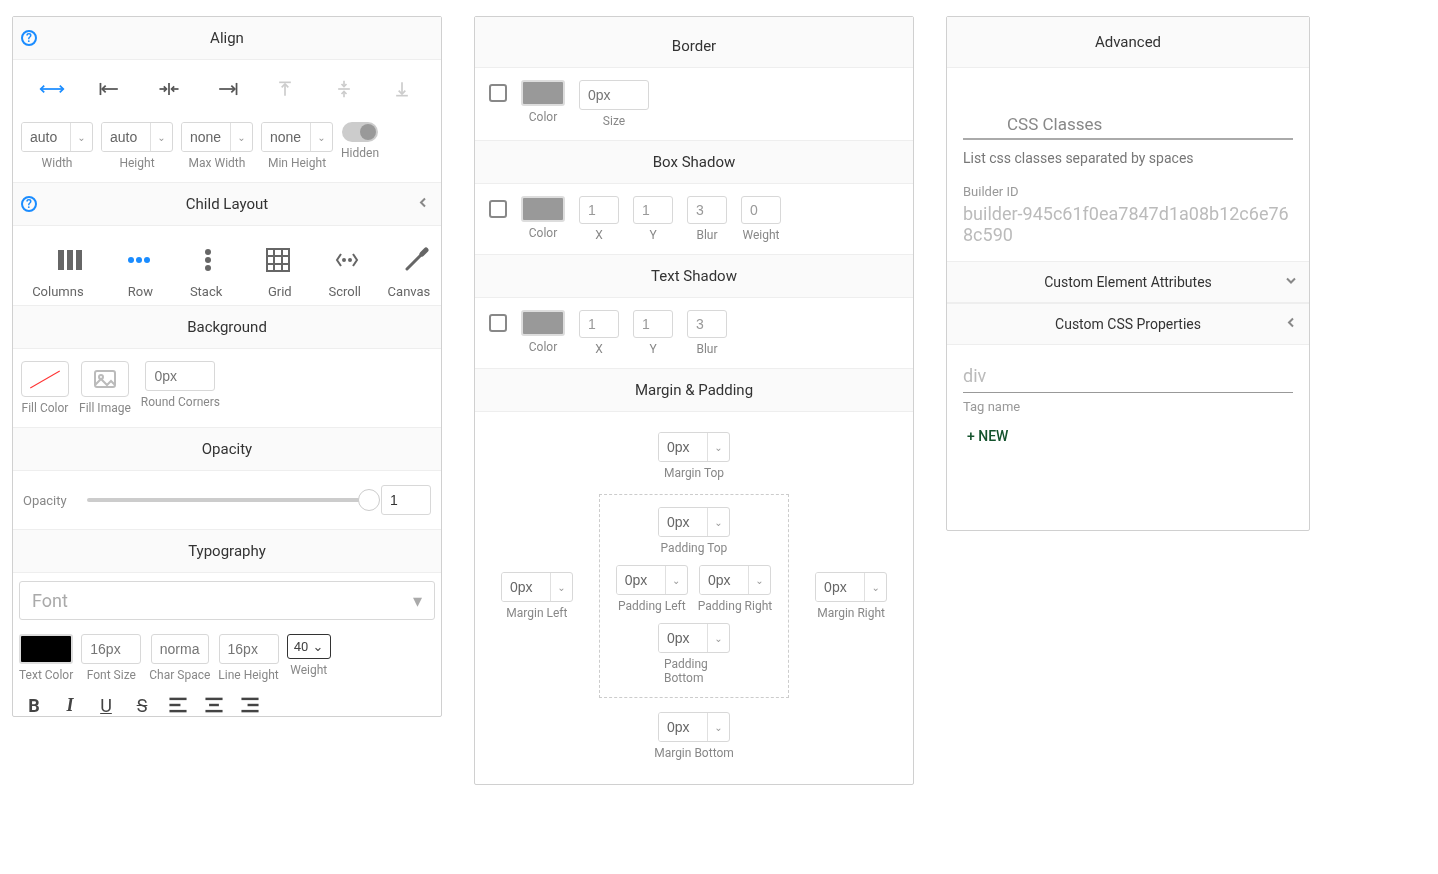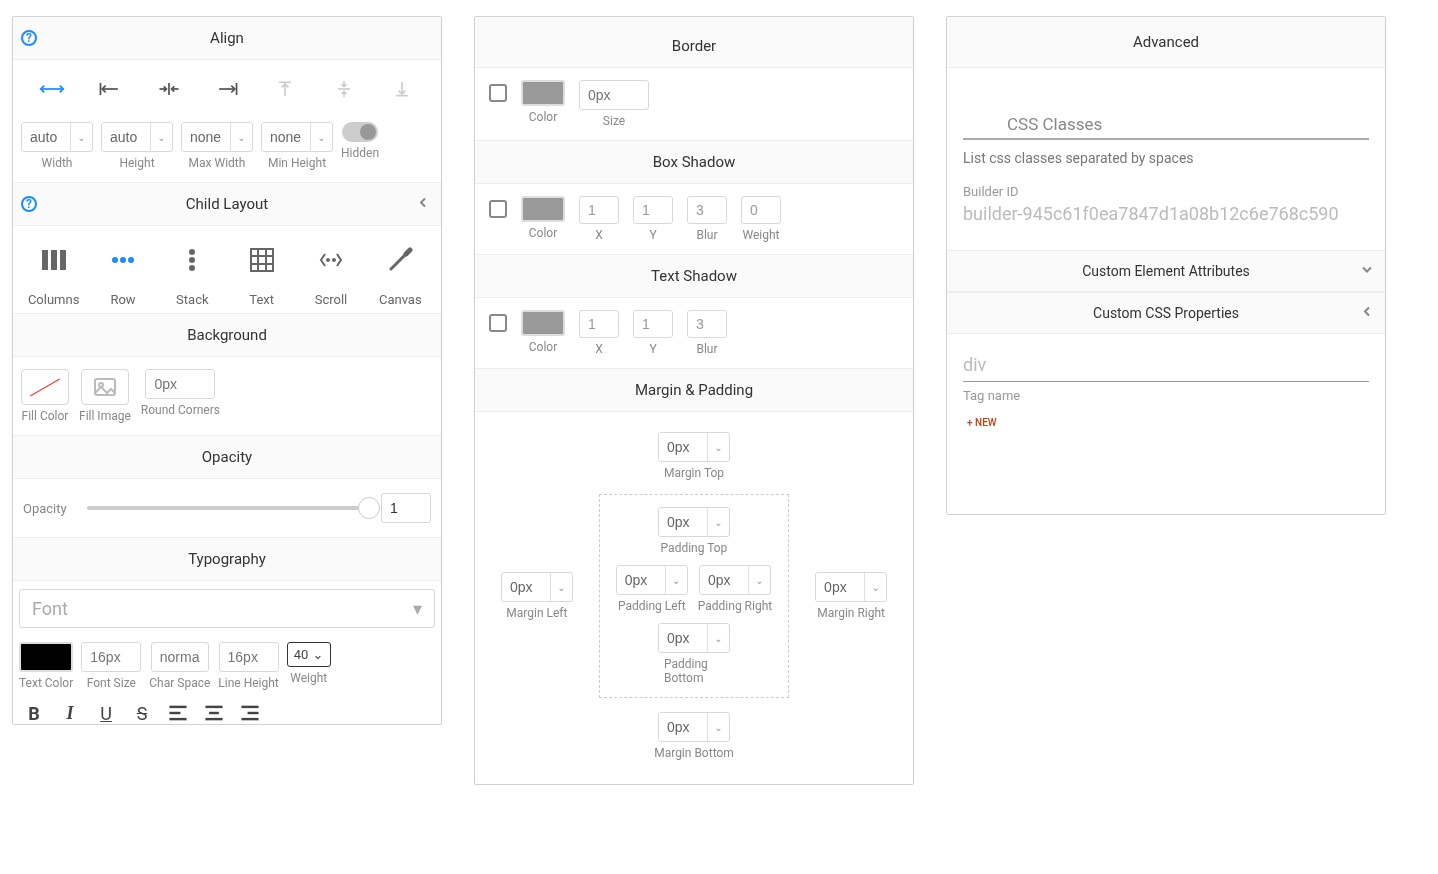--- a/index.html
+++ b/index.html
@@ -1,40 +1,40 @@
 <!DOCTYPE html>
 <html><head>
 <meta charset="utf-8">
 <style>
   * { box-sizing: border-box; margin: 0; padding: 0; }
   body { font-family: -apple-system, BlinkMacSystemFont, "Segoe UI", Roboto, sans-serif; background:#fff; color:#444; font-size:14px; }
   .page { display:flex; gap:32px; padding:16px 12px; align-items:flex-start; }
   .panel { border:1px solid #d0d0d0; border-radius:2px; background:#fff; }
   .p1 { width:430px; }
   .p2 { width:440px; }
-  .p3 { width:440px; }
+  .p3 { width:364px; }
   .section-head { background:#fafafa; border-bottom:1px solid #eee; border-top:1px solid #eee; position:relative; padding:12px 0; text-align:center; font-size:15px; color:#333; }
   .section-head:first-child { border-top:none; }
   .help-icon { position:absolute; left:8px; top:50%; transform:translateY(-50%); width:16px; height:16px; border:2px solid #1a8cff; border-radius:50%; display:flex; align-items:center; justify-content:center; font-size:12px; color:#1a8cff; font-weight:600; }
   .chev { position:absolute; right:12px; top:50%; transform:translateY(-50%); color:#888; font-size:12px; }
   .chev svg, .chev-down svg { width:12px; height:12px; }
   .icon-row { display:flex; justify-content:space-around; align-items:center; padding:14px 10px; }
   .icon-btn { width:40px; height:30px; display:flex; align-items:center; justify-content:center; cursor:pointer; color:#777; }
   .icon-btn.active { color:#1a8cff; }
   .icon-btn svg { width:26px; height:20px; }
   .label-row { display:flex; gap:8px; padding:4px 8px 12px; align-items:flex-start; }
   .field-block { display:flex; flex-direction:column; align-items:center; gap:4px; }
   .field-block .lbl { font-size:12px; color:#888; }
   .input-combo { display:flex; border:1px solid #d8d8d8; border-radius:3px; overflow:hidden; }
   .input-combo input { border:none; padding:6px 8px; font-size:14px; width:48px; color:#666; outline:none; }
   .input-combo .dd { width:22px; border-left:1px solid #e0e0e0; display:flex; align-items:center; justify-content:center; color:#999; font-size:10px; cursor:pointer; }
   .toggle { width:36px; height:20px; background:#ccc; border-radius:10px; position:relative; cursor:pointer; }
   .toggle::after { content:''; position:absolute; right:2px; top:2px; width:16px; height:16px; background:#999; border-radius:50%; }
   .child-row { display:flex; justify-content:space-around; padding:20px 6px 6px; }
-  .child-item { display:flex; flex-direction:column; align-items:center; gap:18px; color:#666; font-size:13px; cursor:pointer; width:60px; }
+  .child-item { display:flex; flex-direction:column; align-items:flex-end; gap:10px; color:#666; font-size:13px; cursor:pointer; width:60px; }
   .child-item.active { color:#1a8cff; }
   .child-item svg { width:28px; height:28px; }
   .bg-row { display:flex; gap:10px; padding:12px 8px; align-items:flex-start; }
   .swatch-frame { border:1px solid #d8d8d8; border-radius:4px; padding:4px; width:48px; height:36px; display:flex; align-items:center; justify-content:center; cursor:pointer; }
   .swatch-frame.nofill { position:relative; }
   .swatch-frame.nofill::after { content:''; position:absolute; left:6px; right:6px; top:50%; height:1px; background:#ff3333; transform:rotate(-30deg); }
   .swatch-frame.img svg { width:24px; height:20px; color:#bbb; }
   .text-input { border:1px solid #d8d8d8; border-radius:3px; padding:6px 8px; font-size:14px; color:#999; width:70px; }
   .opacity-row { display:flex; align-items:center; gap:12px; padding:14px 10px; }
   .opacity-row .olbl { font-size:13px; color:#888; width:52px; }
@@ -54,24 +54,24 @@
   .mp-grid { display:grid; grid-template-columns: 1fr auto 1fr; align-items:center; justify-items:center; gap:10px; }
   .mp-cell { display:flex; flex-direction:column; align-items:center; gap:4px; }
   .mp-cell .lbl { font-size:12px; color:#888; }
   .dashed-box { border:1px dashed #ccc; padding:12px 16px; display:flex; flex-direction:column; align-items:center; gap:10px; }
   .dashed-mid { display:flex; gap:10px; }
   .adv-body { padding:16px 16px; }
   .adv-label { font-size:17px; color:#888; margin-bottom:4px;margin-left:44px; }
   .adv-under { border-bottom:2px solid #aaa; margin-bottom:10px; height:2px; }
   .adv-hint { font-size:14px; color:#777; margin-bottom:18px; }
   .adv-small { font-size:13px; color:#999; margin-bottom:4px; }
-  .adv-id { font-size:18px; color:#bbb; word-break:break-all; margin-bottom:10px; }
+  .adv-id { font-size:18px; color:#bbb; word-break:break-all; }
   .adv-sect { background:#fafafa; border-bottom:1px solid #eee; border-top:1px solid #eee; position:relative; padding:12px 0; text-align:center; font-size:14px; color:#333; }
   .tag-input { font-size:18px; color:#bbb; padding:4px 0 6px; border-bottom:1px solid #999; }
-  .plus-new { color:#c2410c; font-size:10px; padding:10px 4px; cursor:pointer; font-weight:500; }
+  .plus-new { color:#14532d; font-size:14px; padding:10px 4px; cursor:pointer; font-weight:500; }
 </style>
 </head>
 <body>
 
 <div class="page">
 
   <div class="panel p1">
 
     <div class="section-head">
       <span class="help-icon">?</span>
@@ -201,21 +201,21 @@
           <span>Stack</span>
         </div>
       <div class="child-item">
           <svg viewBox="0 0 28 28" fill="none" stroke="#666" stroke-width="2">
             <rect x="3" y="3" width="22" height="22"></rect>
             <line x1="3" y1="10" x2="25" y2="10"></line>
             <line x1="3" y1="18" x2="25" y2="18"></line>
             <line x1="10" y1="3" x2="10" y2="25"></line>
             <line x1="18" y1="3" x2="18" y2="25"></line>
           </svg>
-          <span>Text</span>
+          <span>Grid</span>
         </div>
       <div class="child-item">
           <svg viewBox="0 0 28 28" fill="none" stroke="#666" stroke-width="2">
             <polyline points="8,8 4,14 8,20"></polyline>
             <polyline points="20,8 24,14 20,20"></polyline>
             <circle cx="11" cy="14" r="1" fill="#666"></circle>
             <circle cx="17" cy="14" r="1" fill="#666"></circle>
           </svg>
           <span>Scroll</span>
         </div>

